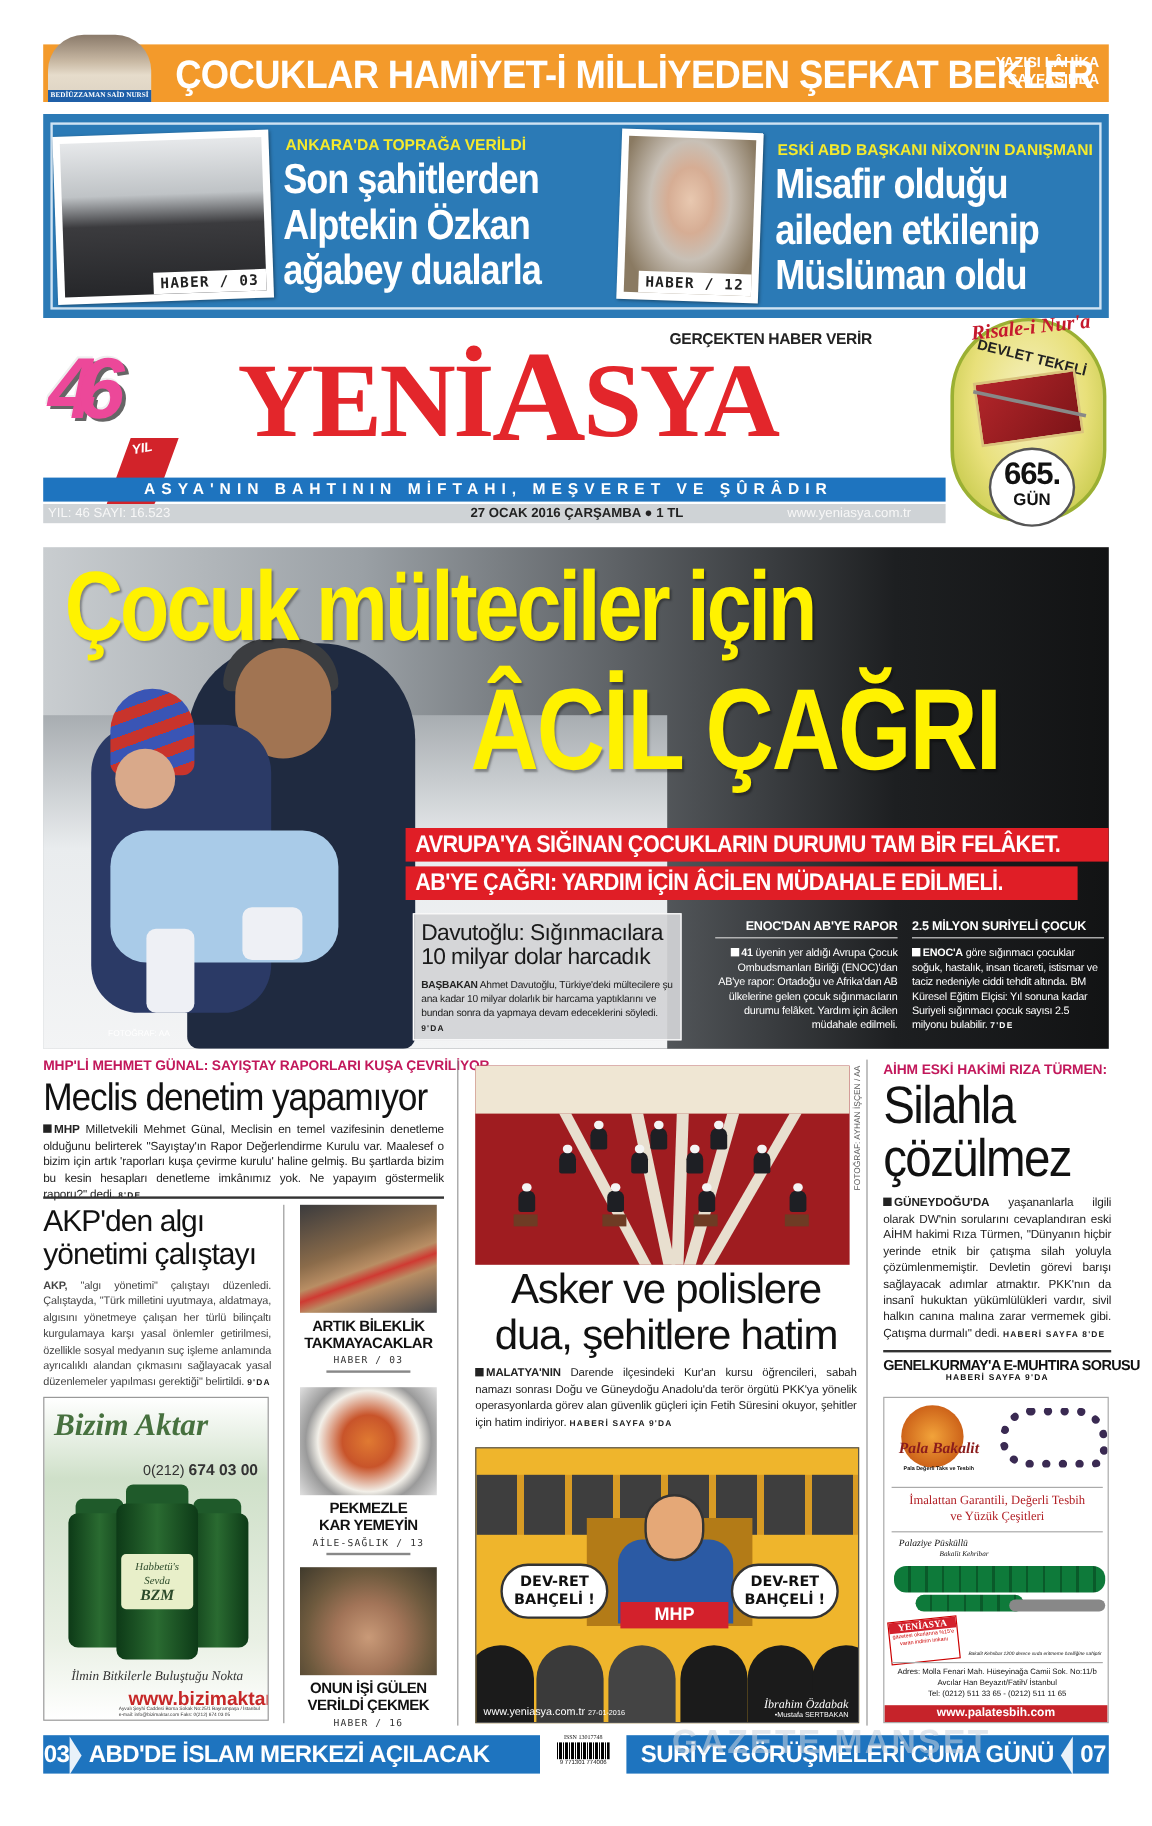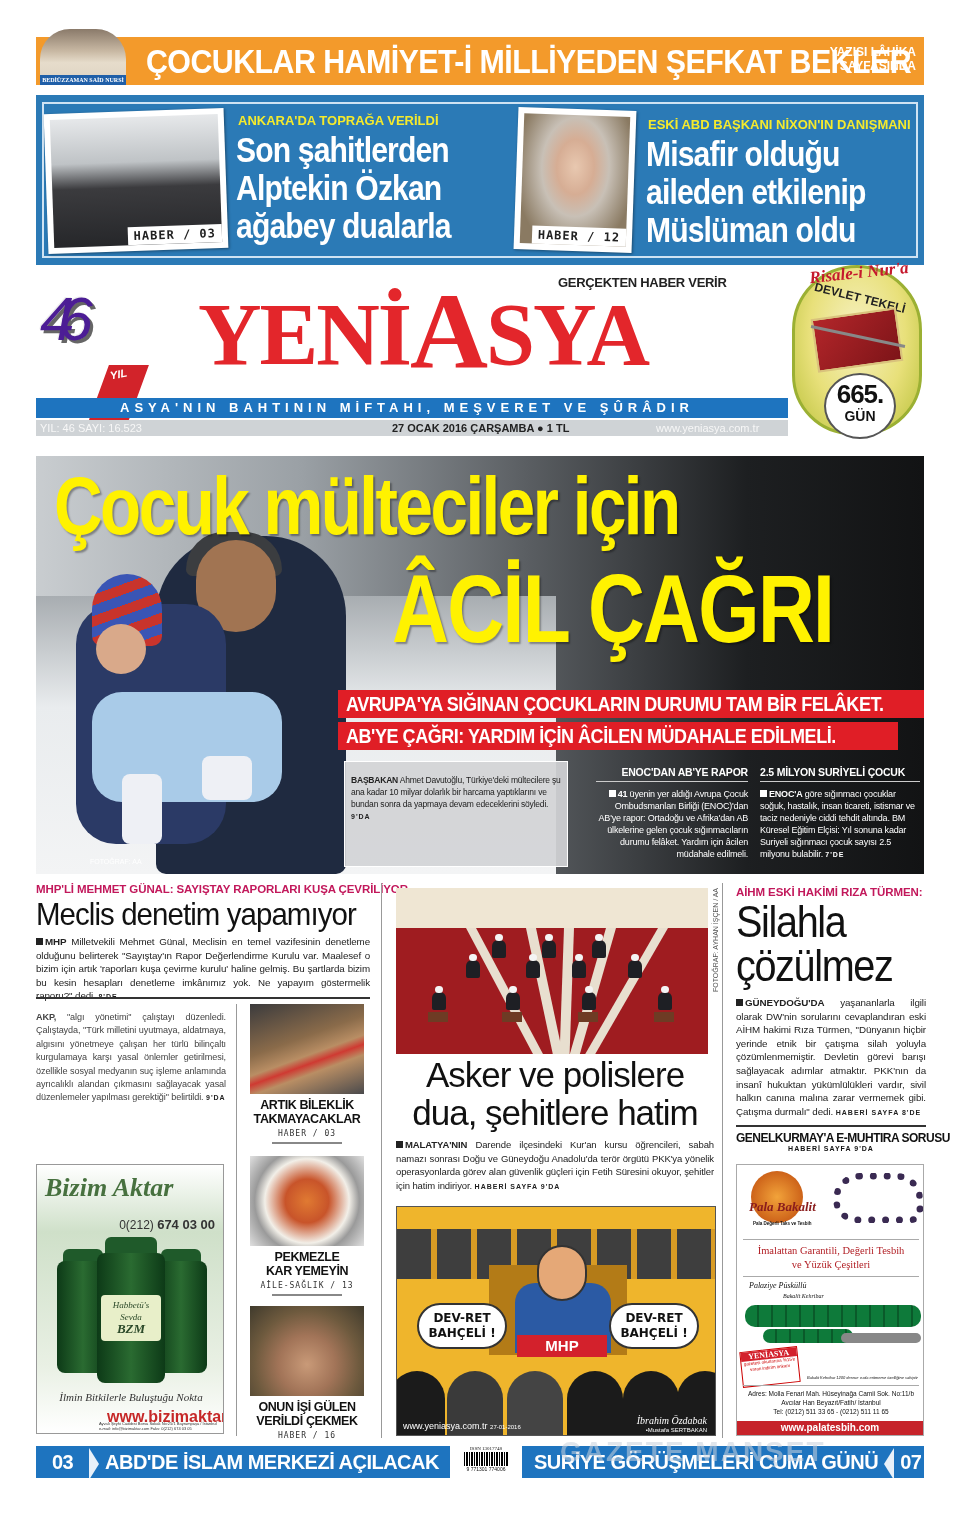--- a/index.html
+++ b/index.html
@@ -18,21 +18,21 @@
   #blue-band { left: 36px; top: 95px; width: 888px; height: 170px; background: #2b7ab6; }
   #blue-band .inner-frame { position: absolute; left: 6px; top: 7px; right: 6px; bottom: 7px; border: 2px solid #cfe3f3; }
   .polaroid { position: absolute; background: #fff; padding: 6px; box-shadow: 1px 1px 3px rgba(0,0,0,0.4); }
   .polaroid .photo { width: 100%; height: 100%; }
   .polaroid .tag { position: absolute; right: 6px; bottom: 6px; background: #fff; padding: 2px 6px; font-size: 12px; font-weight: bold; letter-spacing: 1px; font-family: "DejaVu Sans Mono", monospace; color: #222; }
   .story-kicker { position: absolute; color: #f5ea2c; font-weight: bold; font-size: 13px; white-space: nowrap; }
   .story-head { position: absolute; color: #fff; font-weight: bold; font-size: 35px; line-height: 38px; letter-spacing: -1px; white-space: nowrap; transform: scaleX(0.86); transform-origin: left top; }
 
   
   #masthead { left: 36px; top: 265px; width: 888px; height: 180px; }
-  .num46 { position: absolute; left: 4px; top: 18px; font-size: 62px; font-weight: normal; font-style: italic; color: #4c1d95; letter-spacing: -16px; text-shadow: 3px 3px 0 #666, -1px -1px 0 #eee; }
+  .num46 { position: absolute; left: 4px; top: 18px; font-size: 72px; font-weight: bold; font-style: italic; color: #ec4899; letter-spacing: -16px; text-shadow: 3px 3px 0 #666, -1px -1px 0 #eee; }
   .ribbon { position: absolute; left: 62px; top: 100px; width: 40px; height: 60px; background: #d2232a; transform: skewX(-20deg); border-radius: 0 0 6px 6px; }
   .ribbon-label { position: absolute; left: 74px; top: 103px; color: #fff; font-size: 11px; font-style: italic; font-weight: bold; transform: rotate(-10deg); }
   .brand { position: absolute; left: 162px; top: 22px; font-family: "Liberation Serif", serif; font-size: 88px; color: #e3262b; font-weight: bold; letter-spacing: -2px; white-space: nowrap; line-height: 90px; }
   .brand .big-a { font-size: 108px; vertical-align: -4px; }
   .slogan-top { position: absolute; left: 522px; top: 10px; font-size: 13px; font-weight: bold; color: #222; letter-spacing: -0.3px; }
   .motto-bar { position: absolute; left: 0; top: 133px; width: 752px; height: 20px; background: #1e74bf; color: #fff; font-size: 13px; font-weight: bold; letter-spacing: 5px; padding-left: 84px; line-height: 20px; white-space: nowrap; }
   .info-bar { position: absolute; left: 0; top: 155px; width: 752px; height: 16px; background: #cfd3d6; color: #fff; font-size: 11px; line-height: 16px; }
   .info-bar .yil { position: absolute; left: 4px; color: #f7f7f7; }
   .info-bar .date { position: absolute; left: 356px; color: #222; font-weight: bold; }
   .info-bar .web { position: absolute; left: 620px; color: #f7f7f7; }
@@ -147,21 +147,21 @@
   #ad-tesbih .ya-badge { position: absolute; left: 4px; top: 184px; width: 58px; height: 36px; background: #fff; border: 1px solid #c00; transform: rotate(-6deg); text-align: center; }
   #ad-tesbih .ya-badge .t1 { background: #d3212c; color: #fff; font-size: 8px; font-weight: bold; font-family: "Liberation Serif", serif; }
   #ad-tesbih .ya-badge .t2 { font-size: 4.5px; line-height: 6px; color: #c00; }
   #ad-tesbih .note { position: absolute; left: 70px; top: 210px; font-size: 4px; font-style: italic; }
   #ad-tesbih .addr { position: absolute; left: 6px; top: 220px; width: 176px; text-align: center; font-size: 6.5px; line-height: 9px; border-top: 1px solid #aaa; padding-top: 3px; }
   #ad-tesbih .url-bar { position: absolute; left: 0; bottom: 0; width: 100%; height: 14px; background: #c6232a; color: #fff; font-size: 10px; font-weight: bold; text-align: center; line-height: 14px; }
 
   
   #bottom-bar { left: 36px; top: 1446px; width: 888px; height: 32px; }
   .bb-seg { position: absolute; top: 0; height: 32px; background: #1e74bf; color: #fff; font-weight: bold; font-size: 20px; line-height: 32px; white-space: nowrap; letter-spacing: -0.5px; }
-  .bb-seg .pn { display: inline-block; width: 53px; text-align: center; }
+  .bb-seg .pn { display: inline-block; width: 22px; text-align: center; }
   .bb-seg .chev { display: inline-block; width: 0; height: 0; border-top: 16px solid transparent; border-bottom: 16px solid transparent; border-left: 10px solid #fff; vertical-align: middle; margin-right: 6px; opacity: 0.9; }
   .bb-seg .chev-l { display: inline-block; width: 0; height: 0; border-top: 16px solid transparent; border-bottom: 16px solid transparent; border-right: 10px solid #fff; vertical-align: middle; margin: 0 6px; opacity: 0.9; }
   .barcode { position: absolute; left: 424px; top: 0; width: 52px; height: 32px; background: #fff; text-align: center; }
   .barcode .issn { font-size: 5px; font-family: "Liberation Serif", serif; }
   .barcode .bars { height: 14px; margin: 1px 4px 0; background: repeating-linear-gradient(90deg,#000 0 1px,#fff 1px 2px,#000 2px 4px,#fff 4px 5px); }
   .barcode .code { font-size: 5px; }
   .watermark { position: absolute; left: 560px; top: 1436px; font-size: 28px; color: rgba(200,210,220,0.55); font-weight: bold; letter-spacing: 2px; white-space: nowrap; }
 </style>
 </head>
 <body>
@@ -241,20 +241,24 @@
   <div class="leg1"></div>
   <div class="leg2"></div>
 
   <div class="headline1">Çocuk mülteciler için</div>
   <div class="headline2">ÂCİL ÇAĞRI</div>
 
   <div class="red-strip" style="top:234px; width:586px;"><span>AVRUPA'YA SIĞINAN ÇOCUKLARIN DURUMU TAM BİR FELÂKET.</span></div>
   <div class="red-strip" style="top:266px; width:560px;"><span>AB'YE ÇAĞRI: YARDIM İÇİN ÂCİLEN MÜDAHALE EDİLMELİ.</span></div>
 
   <div class="davut-box">
+    <div class="davut-head">
+      <div>Davutoğlu: Sığınmacılara</div>
+      <div>10 milyar dolar harcadık</div>
+    </div>
     <div class="davut-body">
       <b>BAŞBAKAN</b><span> Ahmet Davutoğlu, Türkiye'deki mültecilere şu ana kadar 10 milyar dolarlık bir harcama yaptıklarını ve bundan sonra da yapmaya devam edeceklerini söyledi.</span>
       <b class="ref">9'DA</b>
     </div>
   </div>
 
   <div class="col" style="left:560px; width:152px; text-align:right;">
     <div class="col-head">ENOC'DAN AB'YE RAPOR</div>
     <div><span class="square"></span><b>41</b><span> üyenin yer aldığı Avrupa Çocuk Ombudsmanları Birliği (ENOC)'dan AB'ye rapor: Ortadoğu ve Afrika'dan AB ülkelerine gelen çocuk sığınmacıların durumu felâket. Yardım için âcilen müdahale edilmeli.</span></div>
   </div>
@@ -269,20 +273,24 @@
   <div class="kicker-red">MHP'Lİ MEHMET GÜNAL: SAYIŞTAY RAPORLARI KUŞA ÇEVRİLİYOR</div>
   <div class="head">Meclis denetim yapamıyor</div>
   <div class="body-text"><span class="square"></span><b>MHP</b><span> Milletvekili Mehmet Günal, Meclisin en temel vazifesinin denetleme olduğunu belirterek "Sayıştay'ın Rapor Değerlendirme Kurulu var. Maalesef o bizim için artık 'raporları kuşa çevirme kurulu' haline gelmiş. Bu şartlarda bizim bu kesin hesapları denetleme imkânımız yok. Ne yapayım göstermelik raporu?" dedi.</span> <b class="ref">8'DE</b></div>
 </div>
 <div class="hline" style="left:36px; top:997px; width:334px;"></div>
 <div class="vline" style="left:381px; top:883px; height:555px;"></div>
 <div class="vline" style="left:722px; top:883px; height:555px;"></div>
 <div class="vline" style="left:236px; top:1004px; height:432px;"></div>
 
 <div id="akp" class="abs">
+  <div class="head">
+    <div>AKP'den algı</div>
+    <div>yönetimi çalıştayı</div>
+  </div>
   <div class="body-text"><b>AKP,</b><span> "algı yönetimi" çalıştayı düzenledi. Çalıştayda, "Türk milletini uyutmaya, aldatmaya, algısını yönetmeye çalışan her türlü bilinçaltı kurgulamaya karşı yasal önlemler getirilmesi, özellikle sosyal medyanın suç işleme anlamında ayrıcalıklı alandan çıkmasını sağlayacak yasal düzenlemeler yapılması gerektiği" belirtildi.</span> <b class="ref" style="color:#222;">9'DA</b></div>
 </div>
 
 <div id="ad-aktar" class="abs">
   <div class="brand-script">Bizim Aktar</div>
   <div class="phone"><span>0(212)</span> <b>674 03 00</b></div>
   <div class="cap" style="left:26px; top:84px; width:40px; height:16px;"></div>
   <div class="bottle" style="left:20px; top:96px; width:52px; height:112px;"></div>
   <div class="cap" style="left:124px; top:84px; width:40px; height:16px;"></div>
   <div class="bottle" style="left:118px; top:96px; width:52px; height:112px;"></div>

